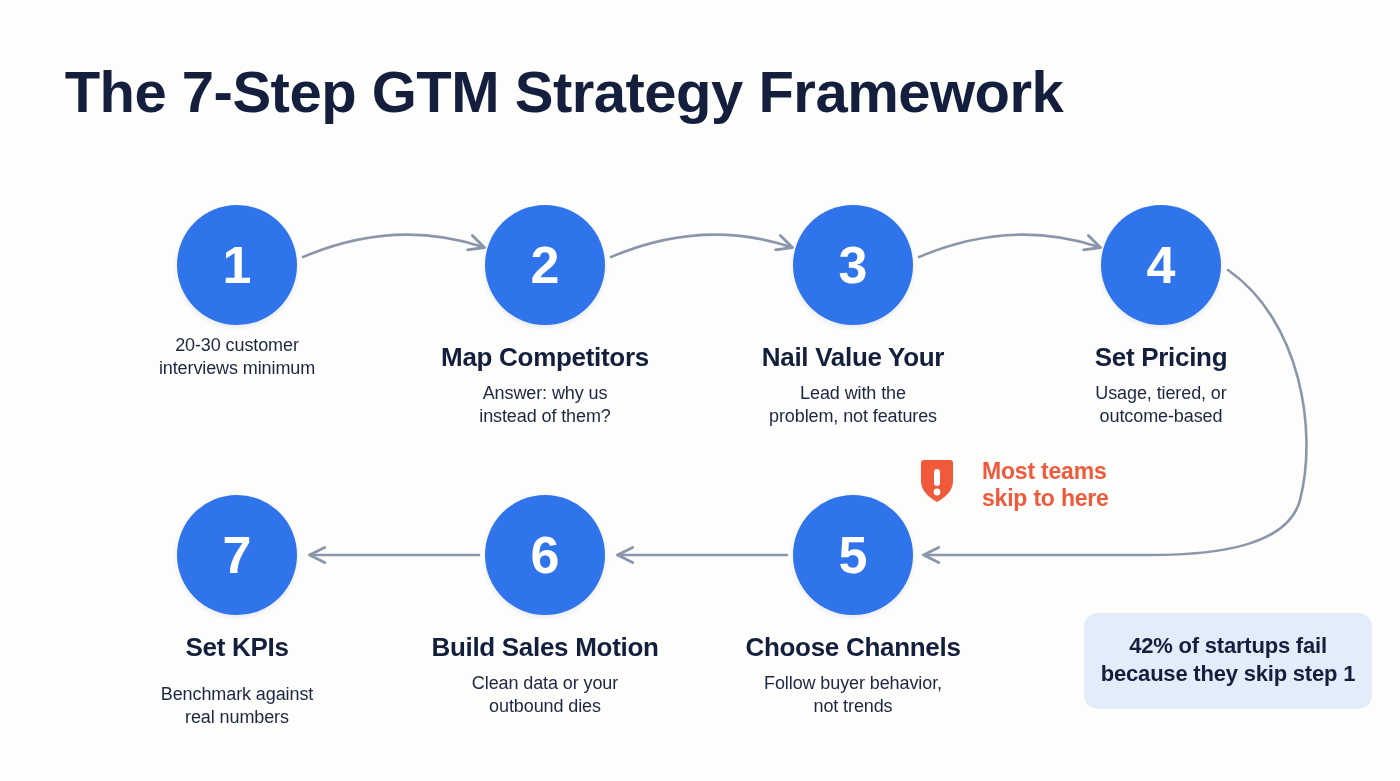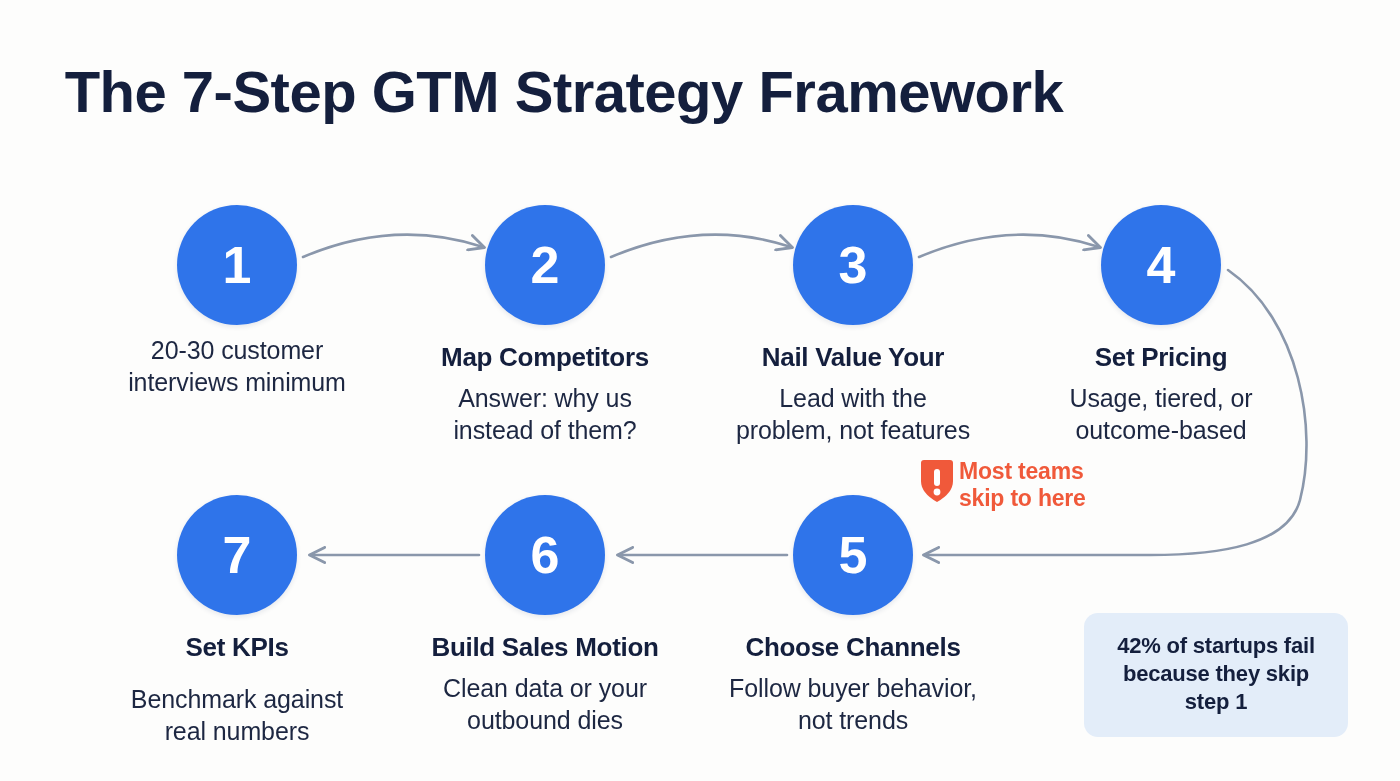--- a/index.html
+++ b/index.html
@@ -78,35 +78,35 @@
   .step-title {
     margin-top: 18px;
     font-size: 26px;
     font-weight: 700;
     color: #141f3d;
     line-height: 1.15;
     letter-spacing: -0.3px;
   }
   .step-desc {
     margin-top: 9px;
-    font-size: 25px;
+    font-size: 18px;
     font-weight: 400;
     color: #1d2742;
     line-height: 1.28;
     letter-spacing: -0.1px;
   }
 
   
   .callout {
     position: absolute;
     left: 918px;
     top: 458px;
     display: flex;
     align-items: flex-start;
-    gap: 3px;
+    gap: 26px;
   }
   .callout-icon {
     width: 38px;
     height: 44px;
     flex: 0 0 auto;
     margin-top: 1px;
   }
   .callout-text {
     font-size: 23px;
     font-weight: 700;
@@ -114,21 +114,21 @@
     line-height: 1.18;
     letter-spacing: -0.2px;
     white-space: pre-line;
   }
 
   
   .statbox {
     position: absolute;
     left: 1084px;
     top: 613px;
-    width: 264px;
+    width: 288px;
     padding: 19px 14px 21px;
     box-sizing: border-box;
     background: #e3edf9;
     border-radius: 14px;
     text-align: center;
     font-size: 22px;
     font-weight: 700;
     color: #141f3d;
     line-height: 1.28;
     letter-spacing: -0.2px;

